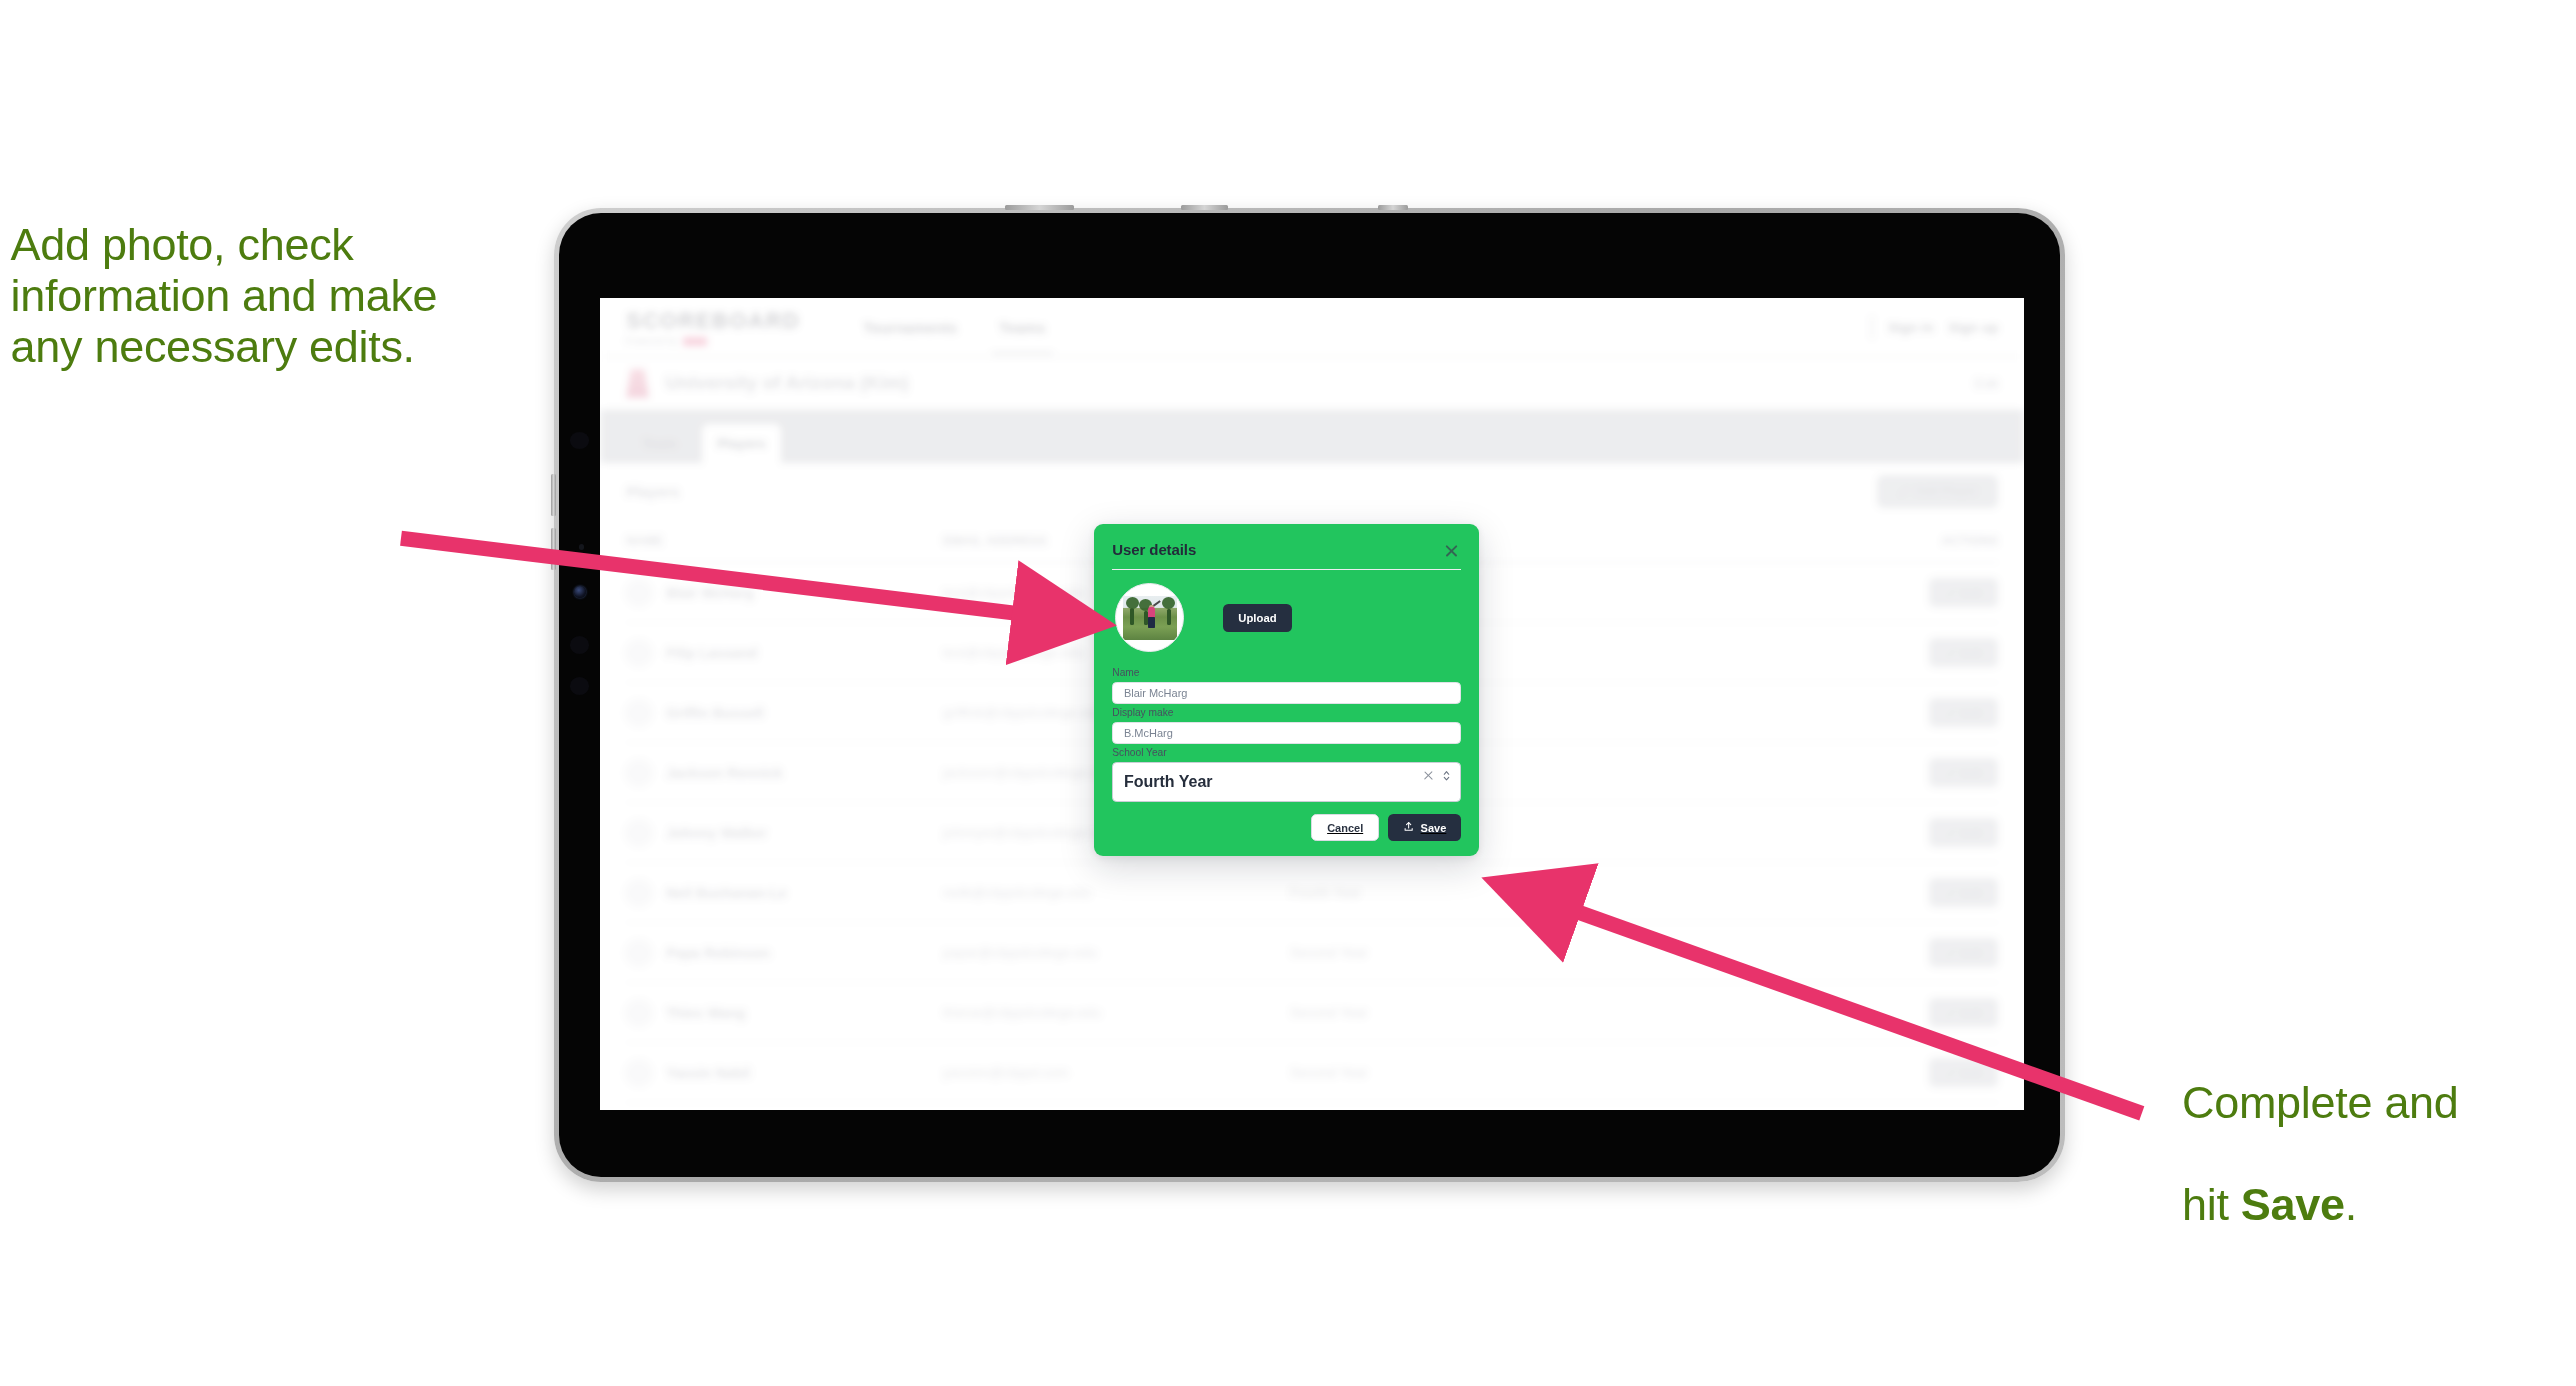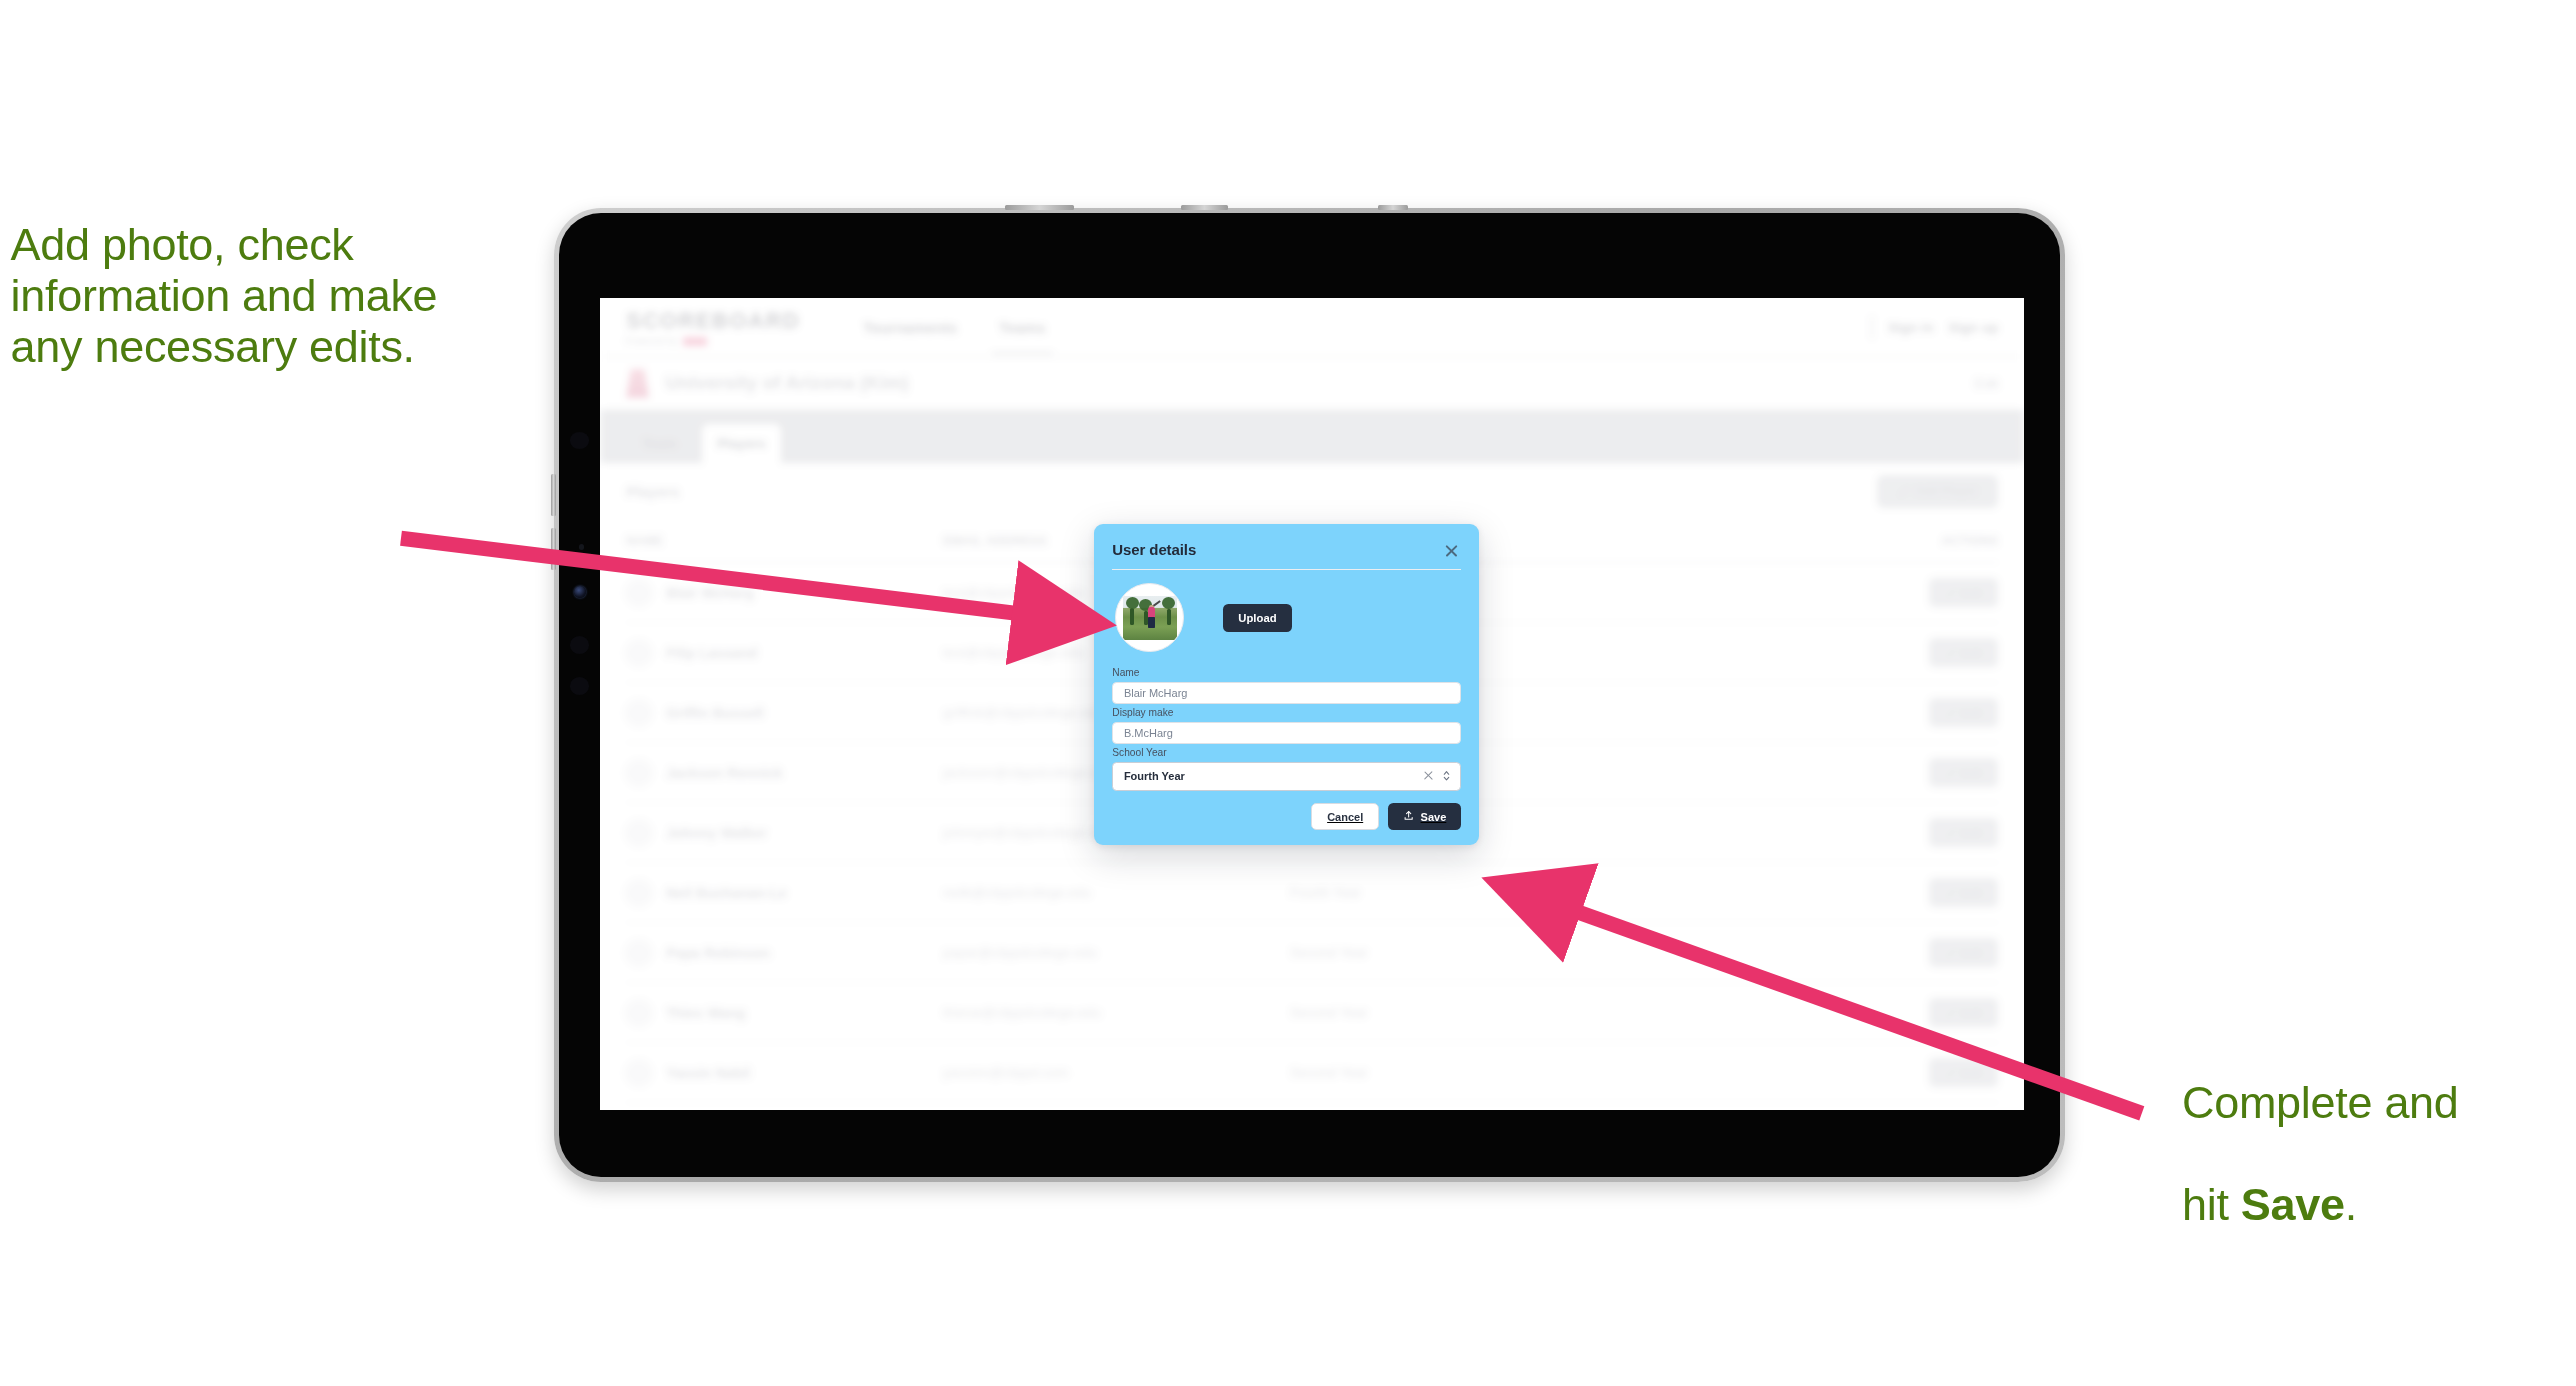--- a/index.html
+++ b/index.html
@@ -166,21 +166,21 @@
     width: 10.6px; height: 10.6px; background: #c9cace;
     clip-path: polygon(0 100%,22% 78%,78% 22%,100% 0,100% 22%,22% 100%);
   }
 
   
   .modal-scrim { position: absolute; inset: 0; background: rgba(255,255,255,0.30); }
   .modal {
     position: absolute;
     left: 494px; top: 226px;
     width: 385px;
-    background: #7dd3fc;
+    background: #22c55e;
     border-radius: 9px;
     box-shadow: 0 10.6px 35px rgba(20,24,40,0.17), 0 1.5px 7.5px rgba(20,24,40,0.08);
     padding: 16.6px 18px 15px 18px;
   }
   .modal-head {
     display: flex; align-items: flex-start; justify-content: space-between;
     border-bottom: 0.8px solid #eceef1; padding-bottom: 8.3px;
   }
   .modal-title { font-size: 15px; font-weight: 700; color: #232b3a; letter-spacing: -0.1px; }
   .modal-close {
@@ -243,24 +243,24 @@
   }
   .field-input {
     width: 100%; height: 22px;
     border: 0.8px solid #dfe2e7; border-radius: 4.5px;
     font-family: "Liberation Sans", sans-serif;
     font-size: 11px; color: #7b8493;
     padding: 0 10.6px; background: #fff; outline: none;
   }
   .select-wrap { position: relative; }
   .field-select {
-    width: 100%; height: 29px;
+    width: 100%; height: 40px;
     border: 0.8px solid #c9ced6; border-radius: 4.5px;
     font-family: "Liberation Sans", sans-serif;
-    font-size: 11px; color: #262e3c; font-weight: 600;
+    font-size: 16px; color: #262e3c; font-weight: 600;
     padding: 0 47px 0 10.6px; background: #fff; outline: none;
     display: flex; align-items: center;
   }
   .sel-clear {
     position: absolute; right: 27px; top: 8.3px;
     width: 12px; height: 12px; cursor: pointer; opacity: .7;
   }
   .sel-clear::before, .sel-clear::after {
     content: ""; position: absolute; left: 0.8px; top: 5.3px;
     width: 10.6px; height: 1.3px; background: #5b6372; border-radius: 1.5px;

